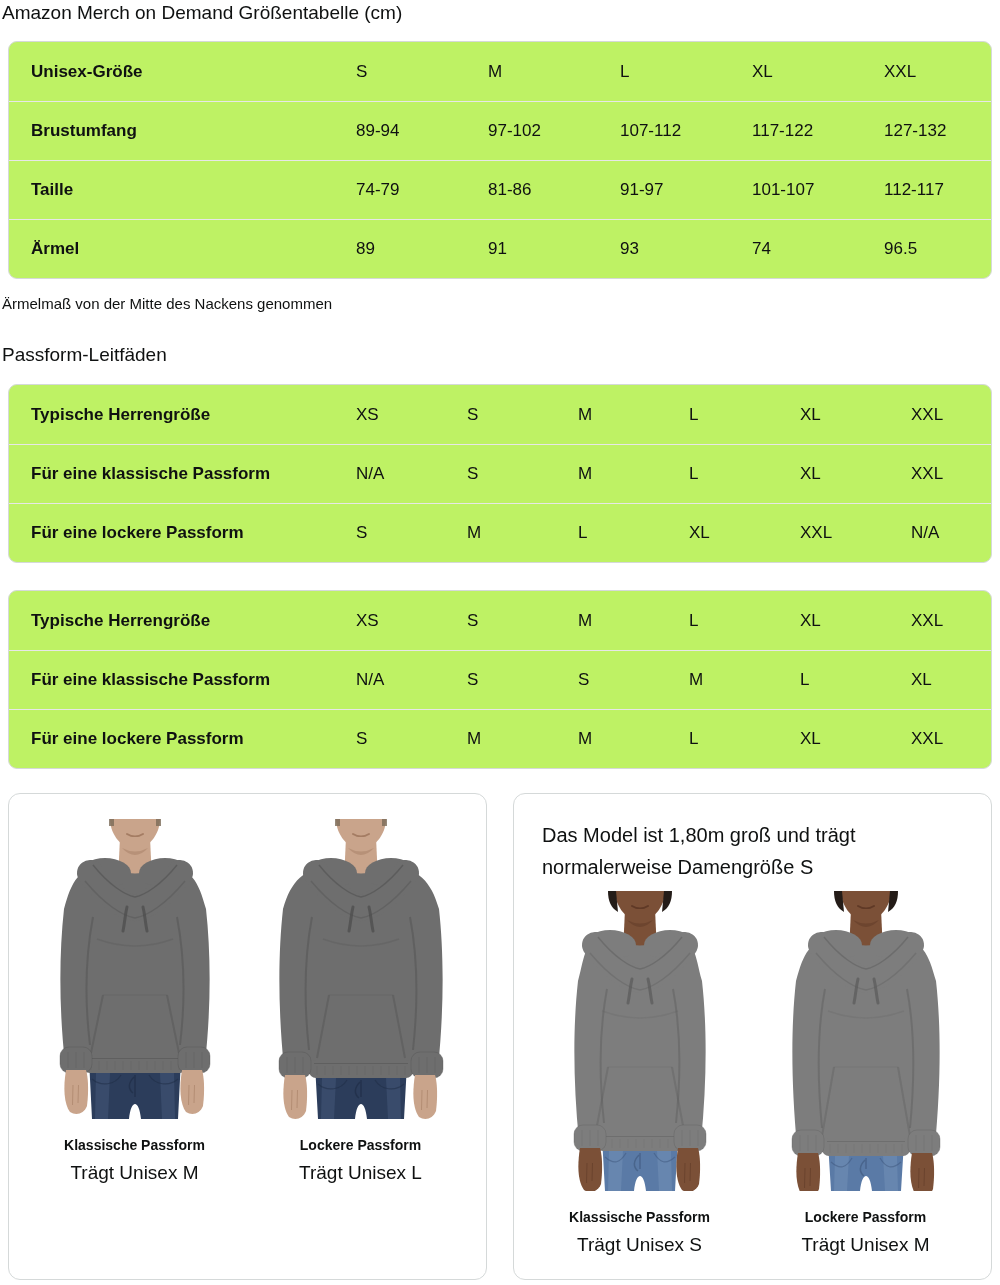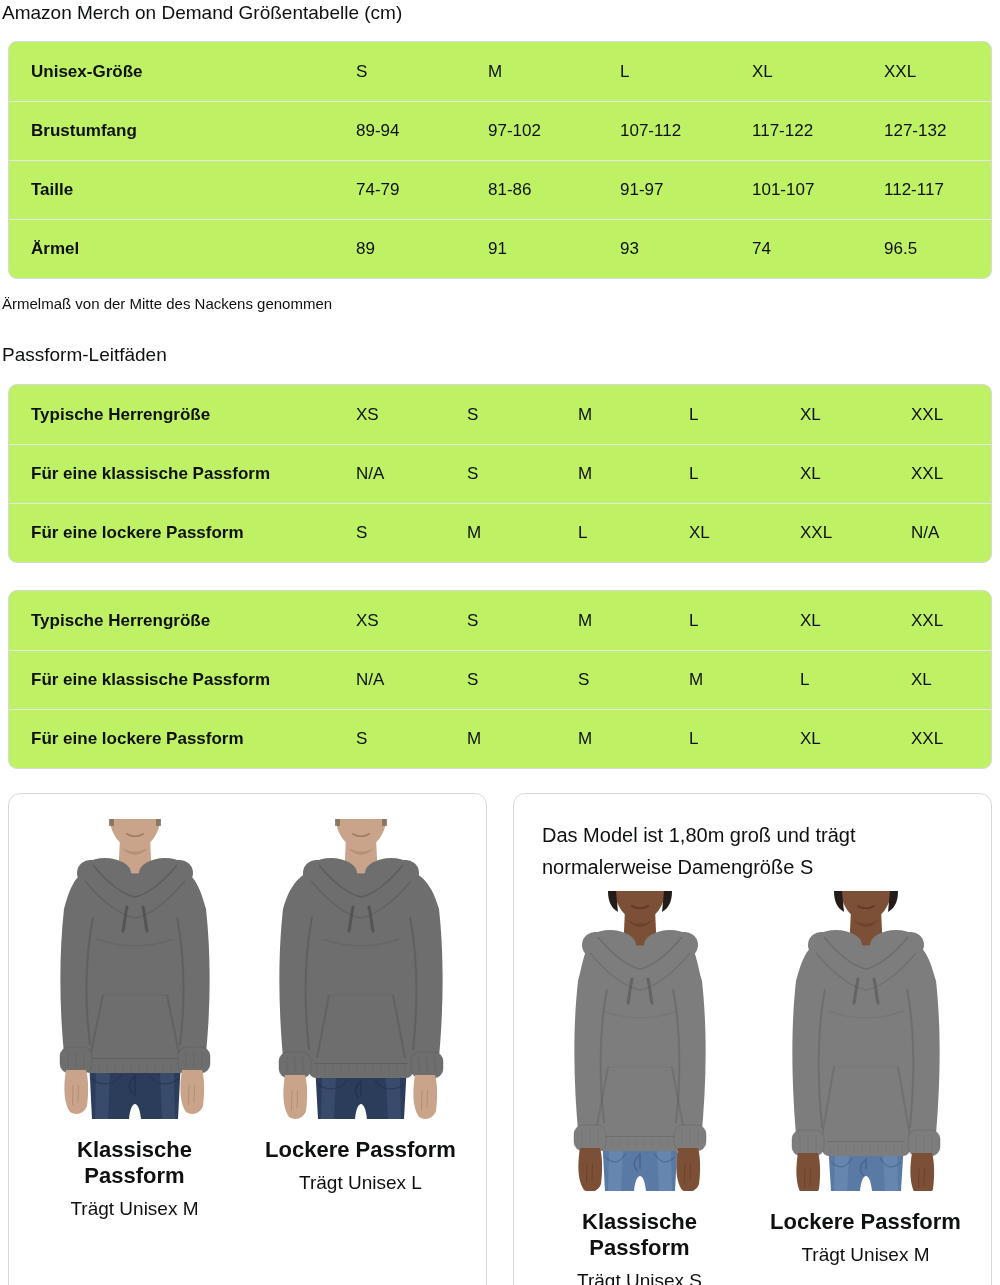--- a/index.html
+++ b/index.html
@@ -70,21 +70,21 @@
   }
   .figures {
     display: flex;
     justify-content: center;
     gap: 14px;
   }
   .figcol { width: 212px; text-align: center; }
   .photo { width: 212px; height: 300px; background: #fff; }
   .photo svg { display: block; width: 212px; height: 300px; }
   .fit-title {
-    font-size: 22px;
+    font-size: 14px;
     font-weight: 700;
     margin-top: 18px;
   }
   .fit-sub {
     font-size: 19px;
     font-weight: 400;
     margin-top: 9px;
   }
 </style>
 </head>

